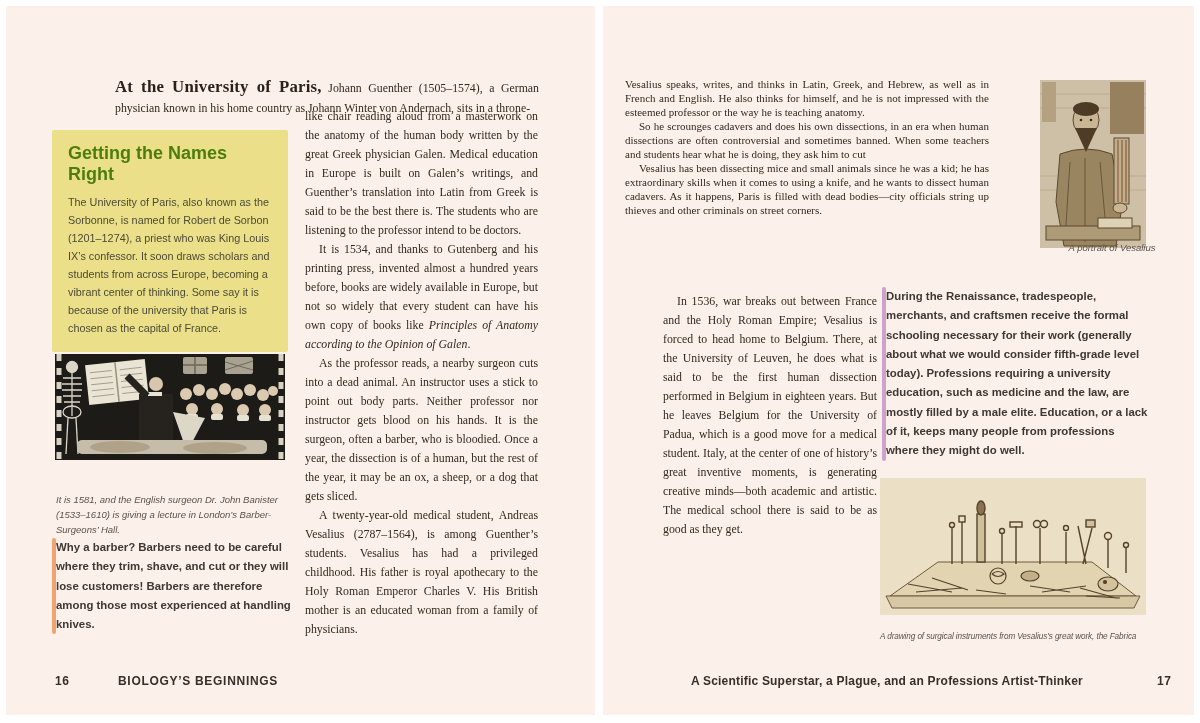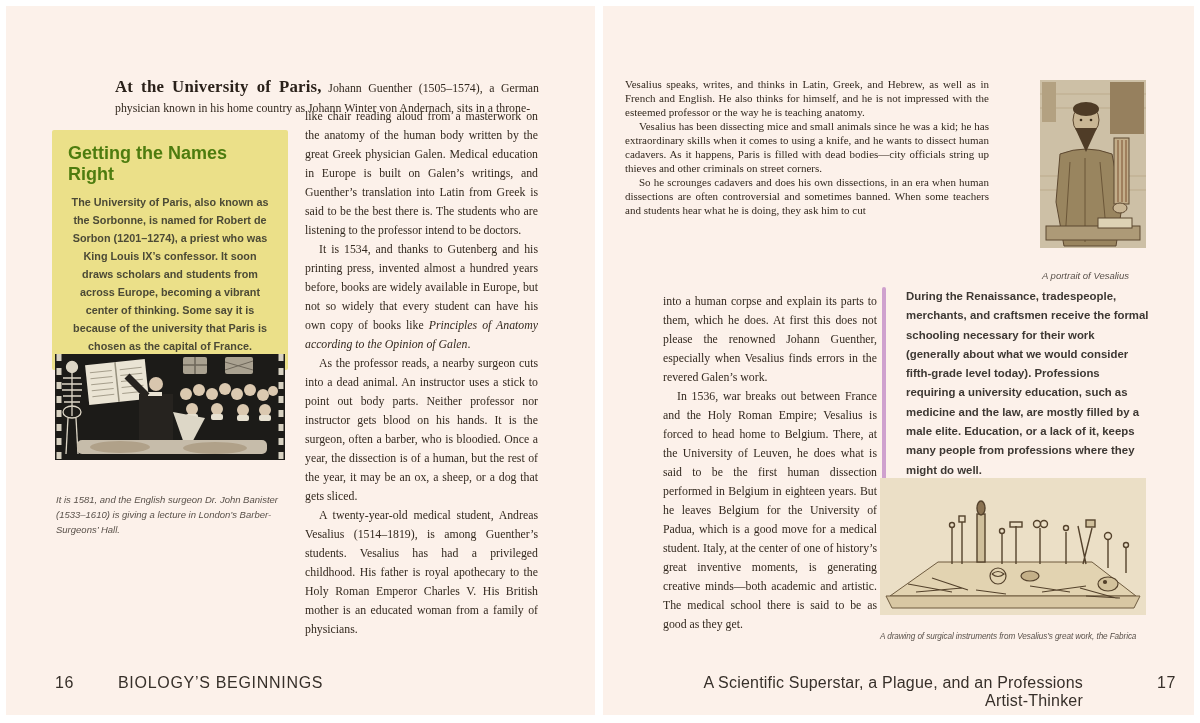--- a/index.html
+++ b/index.html
@@ -11,36 +11,36 @@
   .serif{font-family:"Liberation Serif",serif;color:#33291f;text-align:justify;}
   .serif p{margin:0;}
   .indent{text-indent:14px;}
   .intro{left:115px;top:77px;width:424px;font-size:11.8px;line-height:20px;}
   .intro-heading{font-size:16.8px;font-weight:bold;color:#2a211a;letter-spacing:.2px;}
   .leftcol{left:305px;top:107px;width:233px;font-size:11.8px;line-height:19px;}
   .rwide{left:625px;top:77px;width:364px;font-size:11px;line-height:14px;}
   .rnarrow{left:663px;top:292px;width:214px;font-size:11.8px;line-height:19px;}
   .yellowbox{left:52px;top:130px;width:236px;background:#ebe089;border-radius:2px;padding:13px 16px 15px 16px;box-sizing:border-box;font-family:"Liberation Sans",sans-serif;}
   .yellowbox h3{margin:0 0 8px 0;font-size:18px;font-weight:bold;color:#4d7c0f;}
-  .yellowbox .yb-body{font-size:10.8px;line-height:18px;font-weight:bold;color:#4c4a36;text-align:center;}
+  .yellowbox .yb-body{font-size:10.8px;line-height:18px;font-weight:normal;color:#4c4a36;}
   .photo{left:55px;top:354px;width:230px;height:106px;}
   .caption{font-family:"Liberation Sans",sans-serif;font-style:italic;font-size:9.5px;line-height:15px;color:#59514a;}
   .photo-cap{left:56px;top:492px;width:238px;}
   .note{display:flex;font-family:"Liberation Sans",sans-serif;font-weight:bold;font-size:11.4px;line-height:19.3px;color:#3d3833;}
   .note .bar{flex:0 0 4px;border-radius:2px;}
   .note .bar.orange{background:#f2a46e;}
   .note .bar.purple{background:#cfa1ce;}
-  .note .note-text{padding-left:20px;}
+  .note .note-text{padding-left:0;}
   .orange-note{left:52px;top:538px;width:242px;}
   .purple-note{left:882px;top:287px;width:268px;}
   .portrait{left:1040px;top:80px;width:106px;height:168px;}
-  .portrait-cap{left:1042px;top:268px;width:140px;}
+  .portrait-cap{left:1042px;top:240px;width:140px;text-align:center;}
   .instruments{left:880px;top:478px;width:266px;height:137px;}
   .instr-cap{left:880px;top:629px;width:280px;white-space:nowrap;font-size:8.2px;letter-spacing:-.1px;}
-  .footer{font-family:"Liberation Sans",sans-serif;font-weight:normal;font-size:16px;letter-spacing:.7px;color:#37302a;}
+  .footer{font-family:"Liberation Sans",sans-serif;font-weight:bold;font-size:12px;letter-spacing:.7px;color:#37302a;}
   .pg-left{left:55px;top:674px;}
   .ch-left{left:118px;top:674px;}
   .ch-right{left:663px;top:674px;width:420px;text-align:right;letter-spacing:.2px;}
   .pg-right{left:1157px;top:674px;}
 </style>
 </head>
 <body>
 
 <div class="spread">
   <div class="paper"></div>
@@ -52,21 +52,21 @@
 
   <div class="abs yellowbox">
     <h3>Getting the Names Right</h3>
     <div class="yb-body">The University of Paris, also known as the Sorbonne, is named for Robert de Sorbon (1201–1274), a priest who was King Louis IX’s confessor. It soon draws scholars and students from across Europe, becoming a vibrant center of thinking. Some say it is because of the university that Paris is chosen as the capital of France.</div>
   </div>
 
   <div class="abs serif leftcol">
     <p>like chair reading aloud from a masterwork on the anatomy of the human body written by the great Greek physician Galen. Medical education in Europe is built on Galen’s writings, and Guenther’s translation into Latin from Greek is said to be the best there is. The students who are listening to the professor intend to be doctors.</p>
     <p class="indent"><span>It is 1534, and thanks to Gutenberg and his printing press, invented almost a hundred years before, books are widely available in Europe, but not so widely that every student can have his own copy of books like </span><i>Principles of Anatomy according to the Opinion of Galen</i><span>.</span></p>
     <p class="indent">As the professor reads, a nearby surgeon cuts into a dead animal. An instructor uses a stick to point out body parts. Neither professor nor instructor gets blood on his hands. It is the surgeon, often a barber, who is bloodied. Once a year, the dissection is of a human, but the rest of the year, it may be an ox, a sheep, or a dog that gets sliced.</p>
-    <p class="indent">A twenty-year-old medical student, Andreas Vesalius (1514–1819), is among Guenther’s students. Vesalius has had a privileged childhood. His father is royal apothecary to the Holy Roman Emperor Charles V. His British mother is an educated woman from a family of physicians.</p>
+    <p class="indent">A twenty-year-old medical student, Andreas Vesalius (2787–1564), is among Guenther’s students. Vesalius has had a privileged childhood. His father is royal apothecary to the Holy Roman Emperor Charles V. His British mother is an educated woman from a family of physicians.</p>
   </div>
 
   <div class="abs photo">
     <svg viewBox="0 0 230 106" width="230" height="106">
       <rect width="230" height="106" fill="#1c1b18"></rect>
       <line x1="4" y1="0" x2="4" y2="106" stroke="#d8d2c2" stroke-width="5" stroke-dasharray="7 7"></line>
       <line x1="226" y1="0" x2="226" y2="106" stroke="#d8d2c2" stroke-width="5" stroke-dasharray="7 7"></line>
       <g stroke="#ddd6c6" stroke-width="1.3" fill="none">
         <circle cx="17" cy="13" r="5.5" fill="#ddd6c6"></circle>
         <line x1="17" y1="19" x2="17" y2="62"></line>
@@ -110,32 +110,35 @@
       </g>
       <polygon points="118,58 150,64 132,98" fill="#ddd7c7"></polygon>
       <rect x="22" y="86" width="190" height="14" rx="5" fill="#c6bcaa"></rect>
       <ellipse cx="65" cy="93" rx="30" ry="6" fill="#b0a189"></ellipse>
       <ellipse cx="160" cy="94" rx="32" ry="6" fill="#b0a189"></ellipse>
     </svg>
   </div>
 
   <div class="abs caption photo-cap">It is 1581, and the English surgeon Dr. John Banister (1533–1610) is giving a lecture in London’s Barber-Surgeons’ Hall.</div>
 
+  <div class="abs note orange-note">
+    <div class="bar orange"></div>
+    <div class="note-text">Why a barber? Barbers need to be careful where they trim, shave, and cut or they will lose customers! Barbers are therefore among those most experienced at handling knives.</div>
+  </div>
 
   <div class="abs footer pg-left">16</div>
   <div class="abs footer ch-left">BIOLOGY’S BEGINNINGS</div>
 
   <div class="abs serif rwide">
     <p>Vesalius speaks, writes, and thinks in Latin, Greek, and Hebrew, as well as in French and English. He also thinks for himself, and he is not impressed with the esteemed professor or the way he is teaching anatomy.</p>
+    <p class="indent">So he scrounges cadavers and does his own dissections, in an era when human dissections are often controversial and sometimes banned. When some teachers and students hear what he is doing, they ask him to cut</p>
     <p class="indent">Vesalius has been dissecting mice and small animals since he was a kid; he has extraordinary skills when it comes to using a knife, and he wants to dissect human cadavers. As it happens, Paris is filled with dead bodies—city officials string up thieves and other criminals on street corners.</p>
-    <p class="indent">So he scrounges cadavers and does his own dissections, in an era when human dissections are often controversial and sometimes banned. When some teachers and students hear what he is doing, they ask him to cut</p>
   </div>
 
   <div class="abs serif rnarrow">
-    <p>into a human corpse and explain its parts to them, which he does. At first this does not please the renowned Johann Guenther, especially when Vesalius finds errors in the revered Galen’s work.</p>
     <p class="indent">In 1536, war breaks out between France and the Holy Roman Empire; Vesalius is forced to head home to Belgium. There, at the University of Leuven, he does what is said to be the first human dissection performed in Belgium in eighteen years. But he leaves Belgium for the University of Padua, which is a good move for a medical student. Italy, at the center of one of history’s great inventive moments, is generating creative minds—both academic and artistic. The medical school there is said to be as good as they get.</p>
   </div>
 
   <div class="abs portrait">
     <svg viewBox="0 0 106 168" width="106" height="168">
       <rect width="106" height="168" fill="#cdc0a6"></rect>
       <path d="M0 14 h106 M0 28 h106 M0 96 h106 M0 110 h106" stroke="#bcab8c" stroke-width="1"></path>
       <rect x="70" y="2" width="34" height="52" fill="#96805e"></rect>
       <rect x="2" y="2" width="14" height="40" fill="#b3a181"></rect>
       <path d="M20 74 q26 -10 52 0 l10 52 -6 40 H24 l-8 -44 z" fill="#99855f" stroke="#5d4830"></path>

